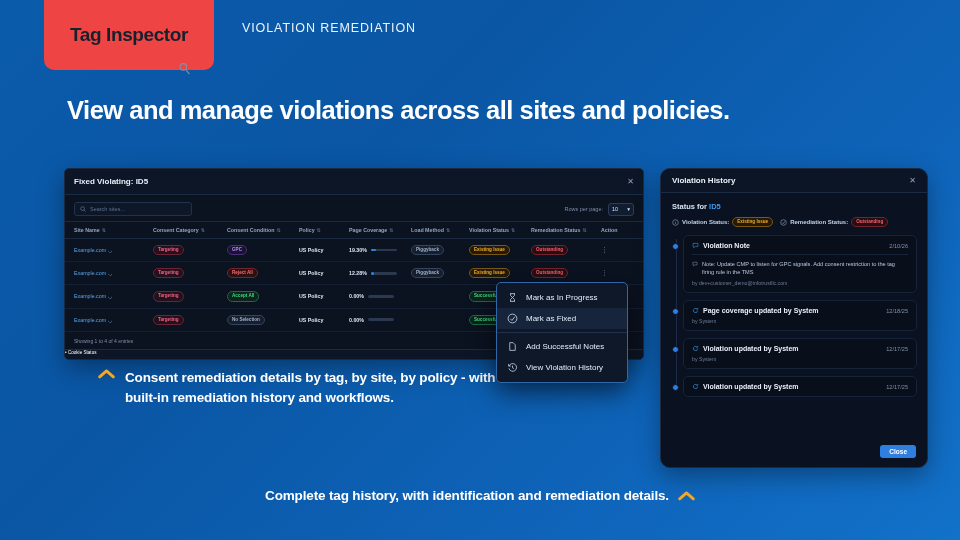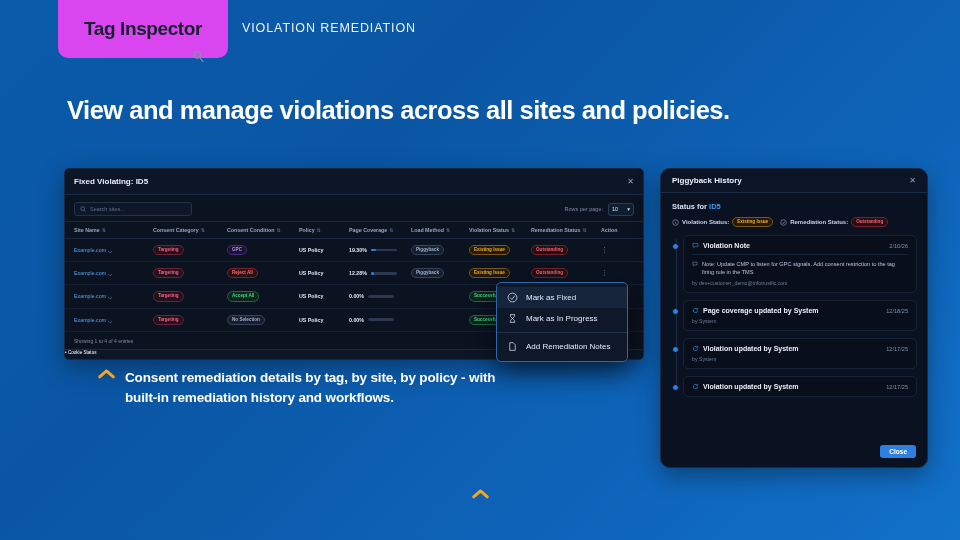--- a/index.html
+++ b/index.html
@@ -6,22 +6,22 @@
   html, body { width: 960px; height: 540px; overflow: hidden; }
   body {
     font-family: "Liberation Sans", sans-serif;
     background: linear-gradient(135deg, #0a5bab 0%, #0a56a4 35%, #0e63b8 70%, #1271c9 100%);
     position: relative;
     color: #fff;
   }
 
   
   .logo-plate {
-    position: absolute; left: 58px; top: 0; width: 170px; height: 58px;
-    background: #d946ef; border-radius: 0 0 10px 10px;
+    position: absolute; left: 44px; top: 0; width: 170px; height: 70px;
+    background: #ef4444; border-radius: 0 0 10px 10px;
     display: flex; align-items: center; justify-content: center;
   }
   .logo-text {
     font-size: 19px; font-weight: bold; color: #16212e; letter-spacing: -0.4px;
     position: relative; white-space: nowrap;
   }
   .logo-glass {
     position: absolute; right: 23px; bottom: -5px; width: 13px; height: 13px;
   }
   .kicker {
@@ -287,45 +287,53 @@
           <td><span class="kebab">⋮</span></td>
         </tr>
       </tbody>
   </table>
 
   <div class="showing">Showing 1 to 4 of 4 entries</div>
   <div class="cookie-strip">• Cookie Status</div>
 </div>
 
 <div class="ctx">
+  <div class="ctx-item">
+    <svg class="ctx-ico" viewBox="0 0 20 20">
+      <path d="M5.5 3 H14.5 M5.5 17 H14.5 M6.5 3 V6.5 L10 10 L13.5 6.5 V3 M6.5 17 V13.5 L10 10 L13.5 13.5 V17" fill="none" stroke="currentColor" stroke-width="1.4"></path>
+    </svg>
+    <span>Mark as In Progress</span>
+  </div>
   <div class="ctx-item hl">
     <svg class="ctx-ico" viewBox="0 0 20 20">
       <circle cx="10" cy="10" r="8" fill="none" stroke="currentColor" stroke-width="1.5"></circle>
       <path d="M6 10.5 L9 13.5 L14.5 6.5" fill="none" stroke="currentColor" stroke-width="1.5"></path>
     </svg>
     <span>Mark as Fixed</span>
   </div>
-  <div class="ctx-item">
-    <svg class="ctx-ico" viewBox="0 0 20 20">
-      <path d="M5.5 3 H14.5 M5.5 17 H14.5 M6.5 3 V6.5 L10 10 L13.5 6.5 V3 M6.5 17 V13.5 L10 10 L13.5 13.5 V17" fill="none" stroke="currentColor" stroke-width="1.4"></path>
-    </svg>
-    <span>Mark as In Progress</span>
-  </div>
   <div class="ctx-sep"></div>
   <div class="ctx-item">
     <svg class="ctx-ico" viewBox="0 0 20 20">
       <path d="M5 3 V17 M5 3 H11 L15 7 V17 H5" fill="none" stroke="currentColor" stroke-width="1.4"></path>
     </svg>
-    <span>Add Remediation Notes</span>
+    <span>Add Successful Notes</span>
+  </div>
+  <div class="ctx-item">
+    <svg class="ctx-ico" viewBox="0 0 20 20">
+      <path d="M4 7 A7 7 0 1 1 3.6 11.5" fill="none" stroke="currentColor" stroke-width="1.4"></path>
+      <path d="M3 3.5 V7.5 H7" fill="none" stroke="currentColor" stroke-width="1.4"></path>
+      <path d="M10 6.5 V10.5 L12.8 12" fill="none" stroke="currentColor" stroke-width="1.4"></path>
+    </svg>
+    <span>View Violation History</span>
   </div>
 </div>
 
 <div class="win-right">
   <div class="win-right-bar">
-    <span class="win-right-title">Piggyback History</span>
+    <span class="win-right-title">Violation History</span>
     <span class="win-x">✕</span>
   </div>
 
   <div class="hist-head">
     <div class="hist-for">
       <span>Status for</span>
       <b>ID5</b>
     </div>
     <div class="status-row">
       <div class="status-grp">
@@ -425,16 +433,17 @@
 </div>
 
 <div class="cap1">
   <svg class="chev" viewBox="0 0 20 12">
     <path d="M2 10 L10 3 L18 10" fill="none" stroke="#f5a623" stroke-width="3.4" stroke-linecap="round" stroke-linejoin="round"></path>
   </svg>
   <div class="cap1-text">Consent remediation details by tag, by site, by policy - with built-in remediation history and workflows.</div>
 </div>
 
 <div class="cap2">
+  <div class="cap2-text">Complete tag history, with identification and remediation details.</div>
   <svg class="chev" viewBox="0 0 20 12">
     <path d="M2 10 L10 3 L18 10" fill="none" stroke="#f5a623" stroke-width="3.4" stroke-linecap="round" stroke-linejoin="round"></path>
   </svg>
 </div>
 
 </body></html>

